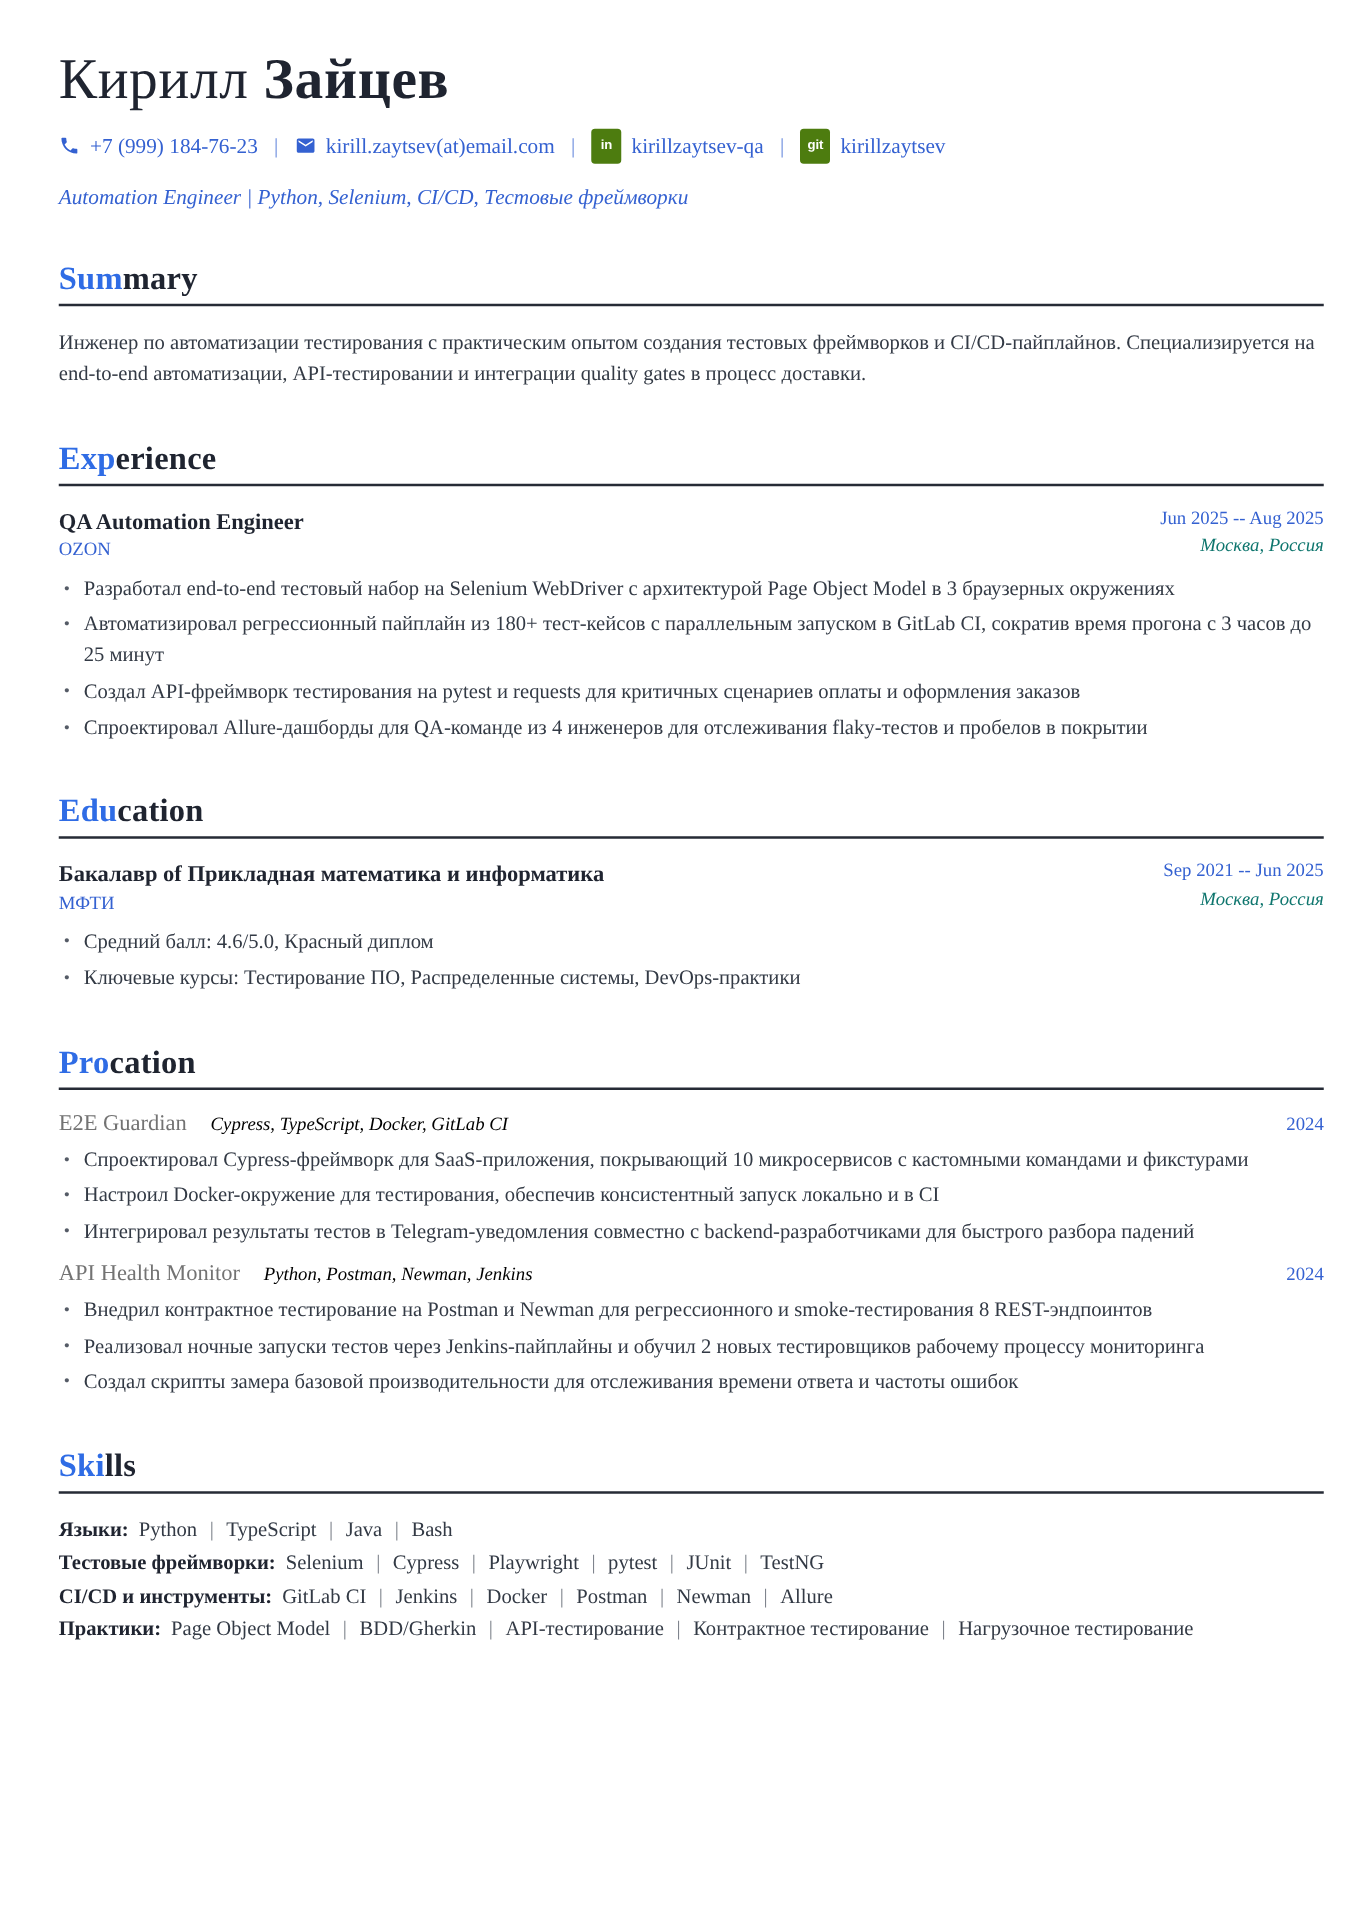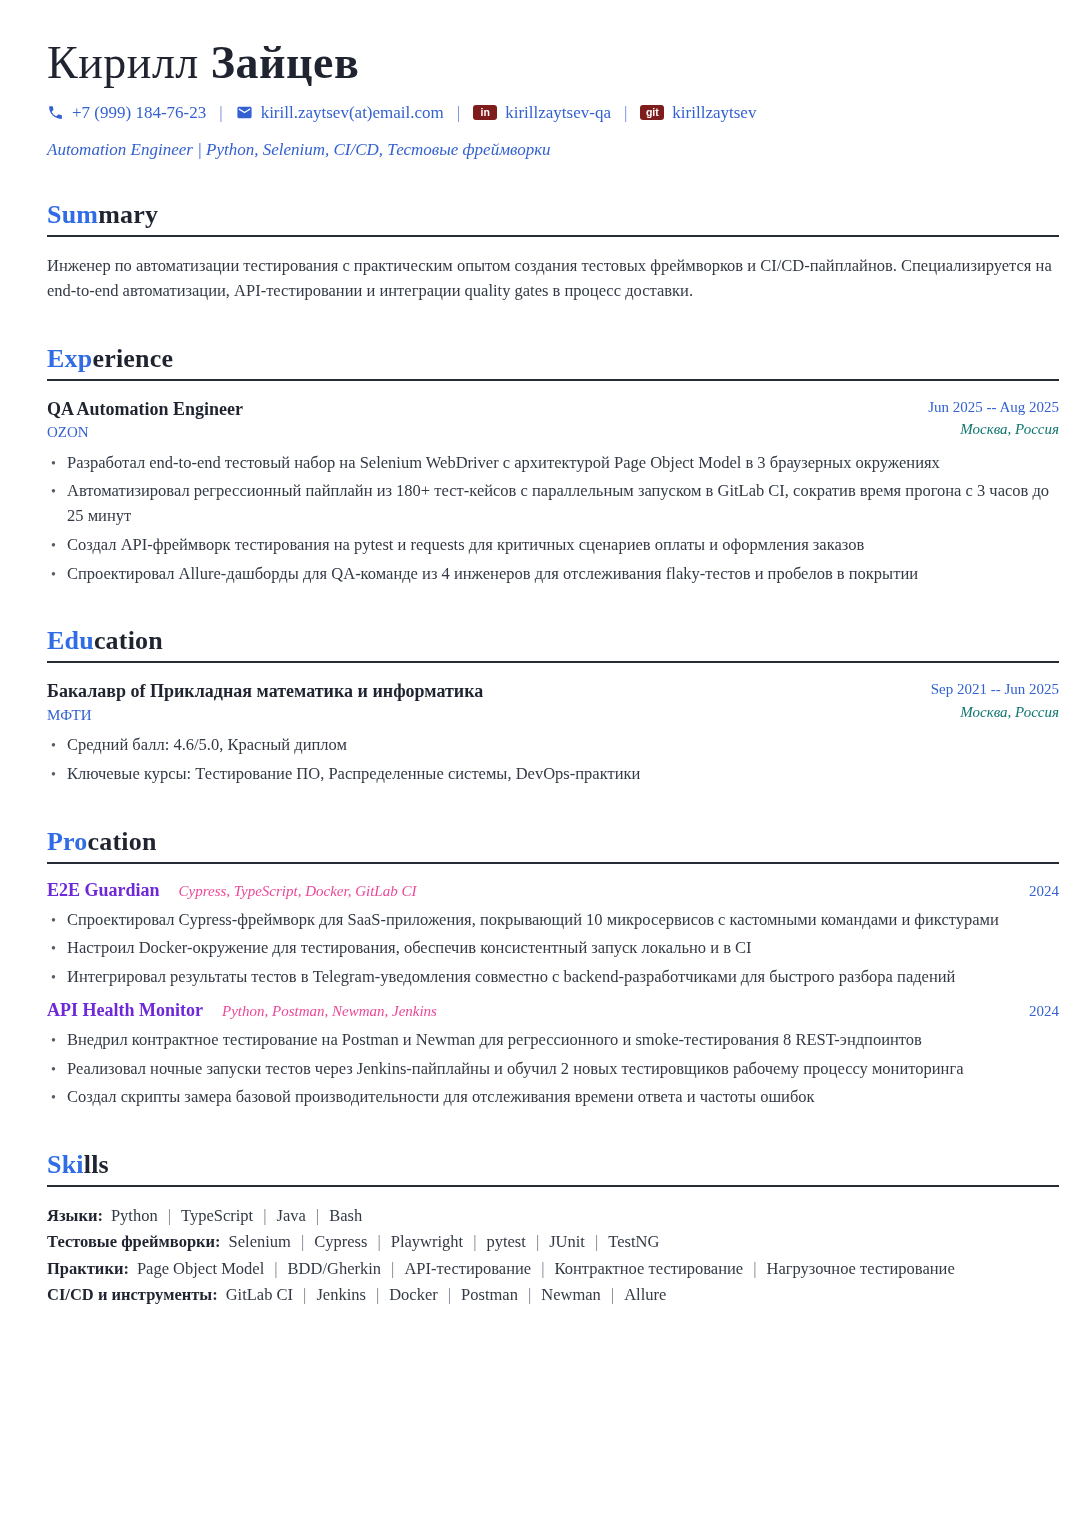--- a/index.html
+++ b/index.html
@@ -39,24 +39,24 @@
   }
   .contact-item { display: inline-flex; align-items: center; gap: 8px; color: #3461d1; text-decoration: none; }
   .contact-row .sep { color: #3461d1; opacity: 0.75; padding: 0 2px; }
   .cicon { width: 17px; height: 17px; display: inline-block; flex: 0 0 auto; }
   .cicon svg { width: 100%; height: 100%; display: block; fill: #3461d1; }
   .badge {
     display: inline-flex;
     align-items: center;
     justify-content: center;
     min-width: 24px;
-    height: 15px;
+    height: 28px;
     padding: 0 4px;
     border-radius: 3px;
-    background: #7f1d1d;
+    background: #4d7c0f;
     color: #ffffff;
     font-family: "Liberation Sans", sans-serif;
     font-size: 10.5px;
     font-weight: 700;
     line-height: 1;
   }
   .tagline {
     font-size: 17px;
     font-style: italic;
     color: #3461d1;
@@ -84,22 +84,22 @@
   .entry { margin-bottom: 10px; }
   .entry-head { display: flex; justify-content: space-between; align-items: flex-start; }
   .entry-left { }
   .entry-right { text-align: right; white-space: nowrap; }
   .entry-role { font-size: 18px; font-weight: 700; color: #1f2430; line-height: 1.35; }
   .entry-org  { font-size: 15px; color: #3461d1; line-height: 1.5; }
   .entry-dates { font-size: 15px; color: #3461d1; line-height: 1.45; }
   .entry-loc   { font-size: 15px; color: #0f766e; font-style: italic; line-height: 1.5; }
 
   .proj-head { display: flex; justify-content: space-between; align-items: baseline; }
-  .proj-name { font-size: 18px; font-weight: 700; color: #6d28d9; }
-  .proj-stack { font-size: 15px; color: #ec4899; font-style: italic; margin-left: 15px; }
+  .proj-name { font-size: 18px; font-weight: 400; color: #737373; }
+  .proj-stack { font-size: 15px; color: #000000; font-style: italic; margin-left: 15px; }
   .proj-year { font-size: 15px; color: #3461d1; white-space: nowrap; }
 
   ul.bullets { list-style: none; margin: 7px 0 2px 18px; }
   ul.bullets li {
     position: relative;
     padding-left: 2px;
     margin-bottom: 4px;
     font-size: 16.5px;
     line-height: 1.5;
     color: #333a45;
@@ -264,20 +264,20 @@
     </h2>
     <div class="rule"></div>
 
     <div class="skill-row">
       <span class="skill-label">Языки:</span><span class="skill-items"><span>Python</span><span class="pipe">|</span><span>TypeScript</span><span class="pipe">|</span><span>Java</span><span class="pipe">|</span><span>Bash</span></span>
     </div>
     <div class="skill-row">
       <span class="skill-label">Тестовые фреймворки:</span><span class="skill-items"><span>Selenium</span><span class="pipe">|</span><span>Cypress</span><span class="pipe">|</span><span>Playwright</span><span class="pipe">|</span><span>pytest</span><span class="pipe">|</span><span>JUnit</span><span class="pipe">|</span><span>TestNG</span></span>
     </div>
     <div class="skill-row">
+      <span class="skill-label">CI/CD и инструменты:</span><span class="skill-items"><span>GitLab CI</span><span class="pipe">|</span><span>Jenkins</span><span class="pipe">|</span><span>Docker</span><span class="pipe">|</span><span>Postman</span><span class="pipe">|</span><span>Newman</span><span class="pipe">|</span><span>Allure</span></span>
+    </div>
+    <div class="skill-row">
       <span class="skill-label">Практики:</span><span class="skill-items"><span>Page Object Model</span><span class="pipe">|</span><span>BDD/Gherkin</span><span class="pipe">|</span><span>API-тестирование</span><span class="pipe">|</span><span>Контрактное тестирование</span><span class="pipe">|</span><span>Нагрузочное тестирование</span></span>
     </div>
-    <div class="skill-row">
-      <span class="skill-label">CI/CD и инструменты:</span><span class="skill-items"><span>GitLab CI</span><span class="pipe">|</span><span>Jenkins</span><span class="pipe">|</span><span>Docker</span><span class="pipe">|</span><span>Postman</span><span class="pipe">|</span><span>Newman</span><span class="pipe">|</span><span>Allure</span></span>
-    </div>
   </section>
 
 </div>
 
 </body></html>

